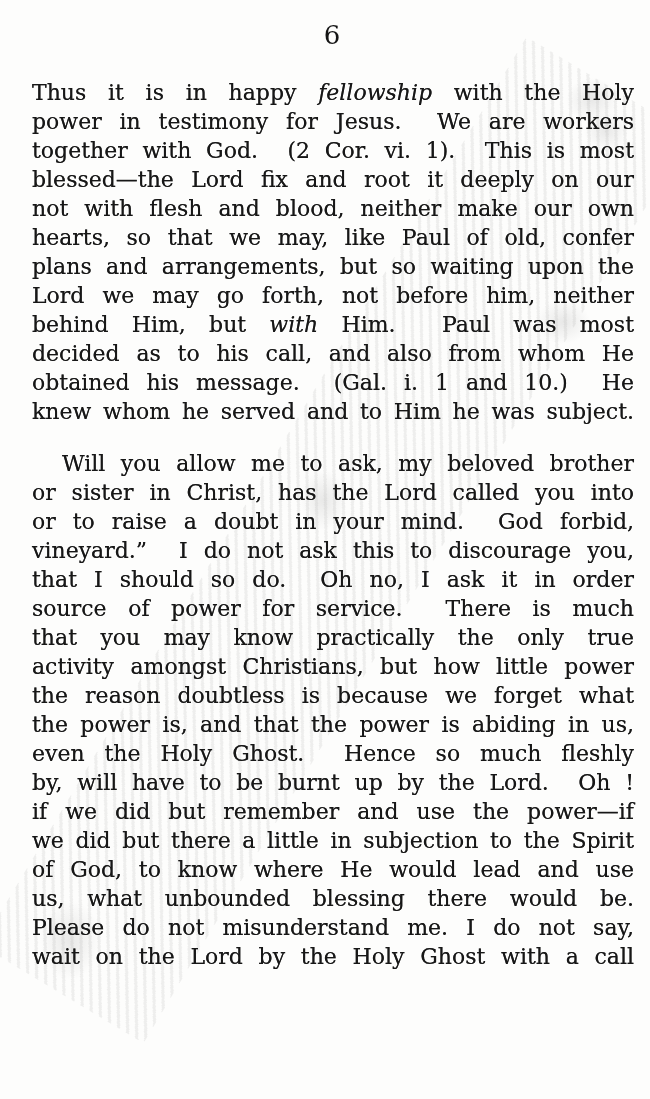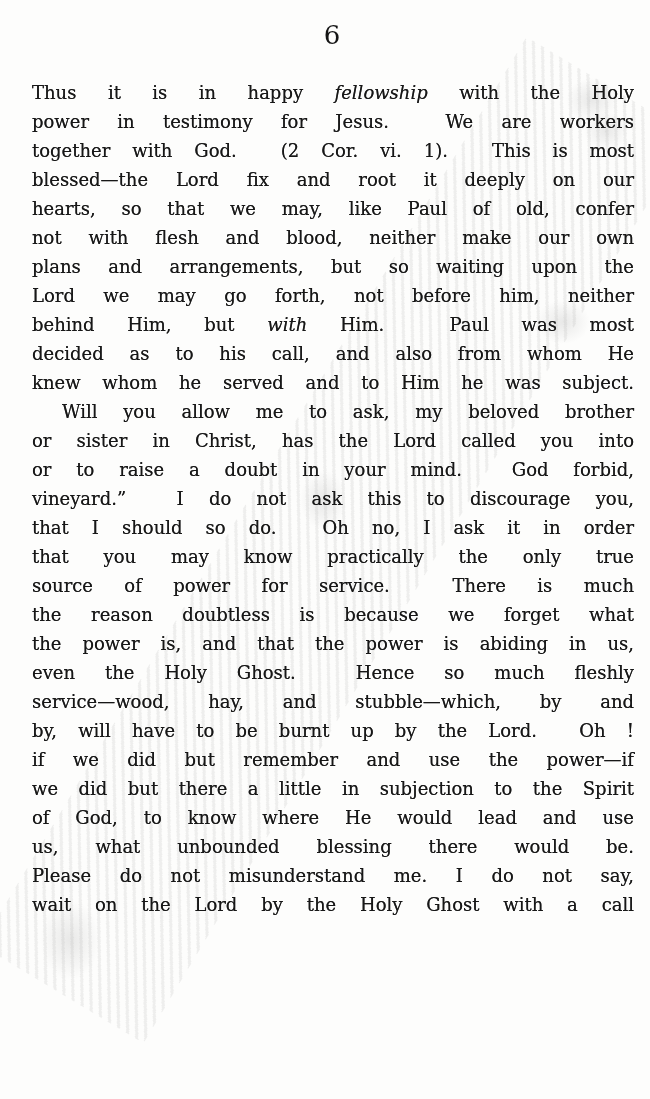--- a/index.html
+++ b/index.html
@@ -58,23 +58,23 @@
     line-height: 26px;
     color: #141414;
   }
   .page-text {
     position: absolute;
     left: 32px;
     top: 78px;
     width: 602px;
   }
   .paragraph { }
-  .para-gap { }
+  .para-gap { margin-top: 23px; }
   .line {
-    font-size: 18px;
+    font-size: 22px;
     line-height: 29px;
     text-align: justify;
     text-align-last: justify;
     text-justify: inter-word;
     white-space: normal;
     text-shadow: 0 0 0.4px rgba(20,20,20,0.75);
   }
   .line.indent { padding-left: 30px; }
   .line em { font-style: italic; }
 </style>
@@ -90,40 +90,41 @@
   <div class="smudge s5"></div>
 
   <div class="folio">6</div>
 
   <div class="page-text">
       <div class="paragraph">
         <div class="line"><span>Thus it is in happy </span><em>fellowship</em><span> with the Holy</span></div>
         <div class="line"><span>power in testimony for Jesus.&nbsp; We are workers</span></div>
         <div class="line"><span>together with God.&nbsp; (2 Cor. vi. 1).&nbsp; This is most</span></div>
         <div class="line"><span>blessed—the Lord fix and root it deeply on our</span></div>
+        <div class="line"><span>not with flesh and blood, neither make our own</span></div>
         <div class="line"><span>hearts, so that we may, like Paul of old, confer</span></div>
-        <div class="line"><span>not with flesh and blood, neither make our own</span></div>
         <div class="line"><span>plans and arrangements, but so waiting upon the</span></div>
         <div class="line"><span>Lord we may go forth, not before him, neither</span></div>
         <div class="line"><span>behind Him, but </span><em>with</em><span> Him.&nbsp; Paul was most</span></div>
         <div class="line"><span>decided as to his call, and also from whom He</span></div>
+        <div class="line"><span>obtained his message.&nbsp; (Gal. i. 1 and 10.)&nbsp; He</span></div>
         <div class="line"><span>knew whom he served and to Him he was subject.</span></div>
       </div>
       <div class="paragraph para-gap">
         <div class="line indent"><span>Will you allow me to ask, my beloved brother</span></div>
         <div class="line"><span>or sister in Christ, has the Lord called you into</span></div>
         <div class="line"><span>or to raise a doubt in your mind.&nbsp; God forbid,</span></div>
         <div class="line"><span>vineyard.”&nbsp; I do not ask this to discourage you,</span></div>
         <div class="line"><span>that I should so do.&nbsp; Oh no, I ask it in order</span></div>
+        <div class="line"><span>source of power for service.&nbsp; There is much</span></div>
         <div class="line"><span>that you may know practically the only true</span></div>
-        <div class="line"><span>source of power for service.&nbsp; There is much</span></div>
+        <div class="line"><span>activity amongst Christians, but how little power</span></div>
         <div class="line"><span>the reason doubtless is because we forget what</span></div>
         <div class="line"><span>the power is, and that the power is abiding in us,</span></div>
         <div class="line"><span>even the Holy Ghost.&nbsp; Hence so much fleshly</span></div>
-        <div class="line"><span>service—wood, hay, and stubble—which, by and</span></div>
         <div class="line"><span>by, will have to be burnt up by the Lord.&nbsp; Oh&nbsp;!</span></div>
         <div class="line"><span>if we did but remember and use the power—if</span></div>
         <div class="line"><span>we did but there a little in subjection to the Spirit</span></div>
         <div class="line"><span>of God, to know where He would lead and use</span></div>
         <div class="line"><span>us, what unbounded blessing there would be.</span></div>
         <div class="line"><span>Please do not misunderstand me. I do not say,</span></div>
         <div class="line"><span>wait on the Lord by the Holy Ghost with a call</span></div>
       </div>
     </div>
 </div>

